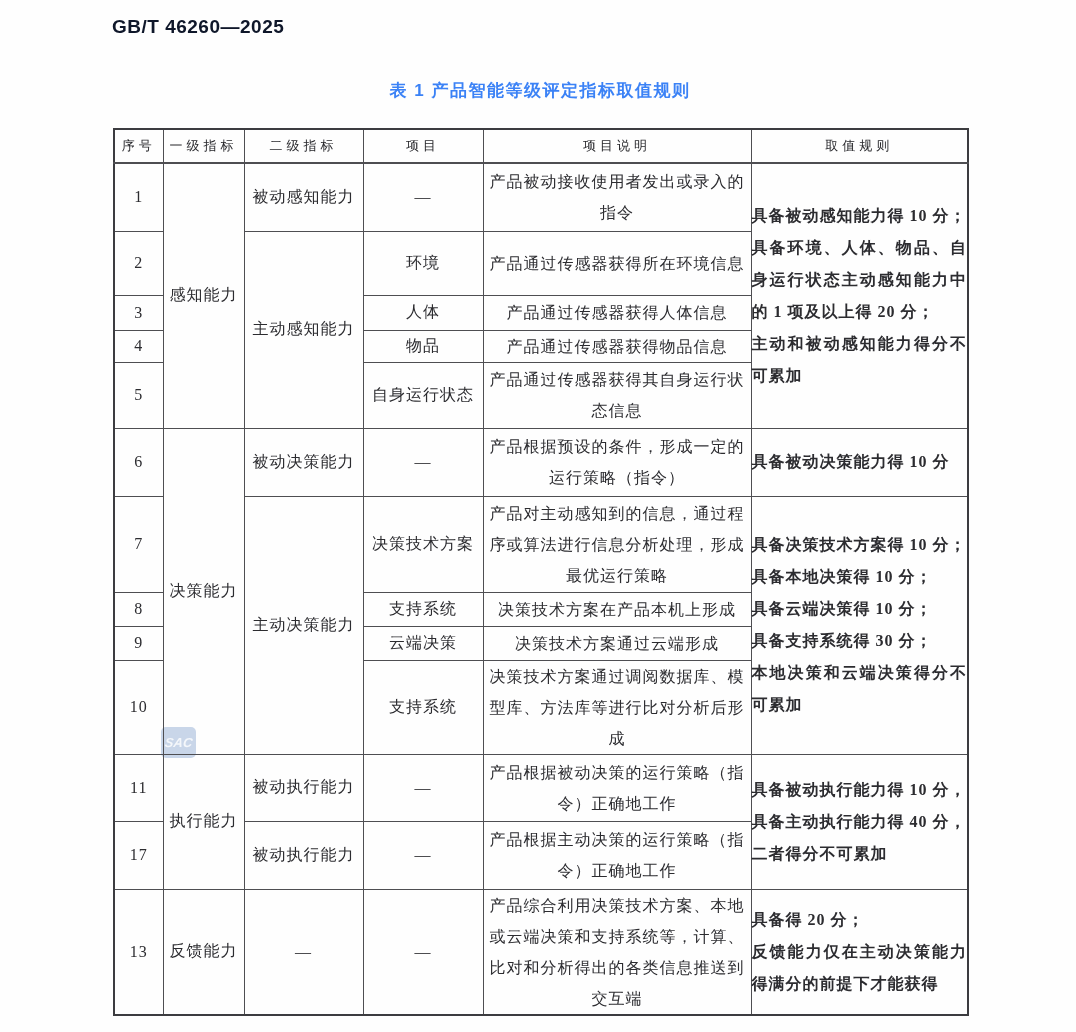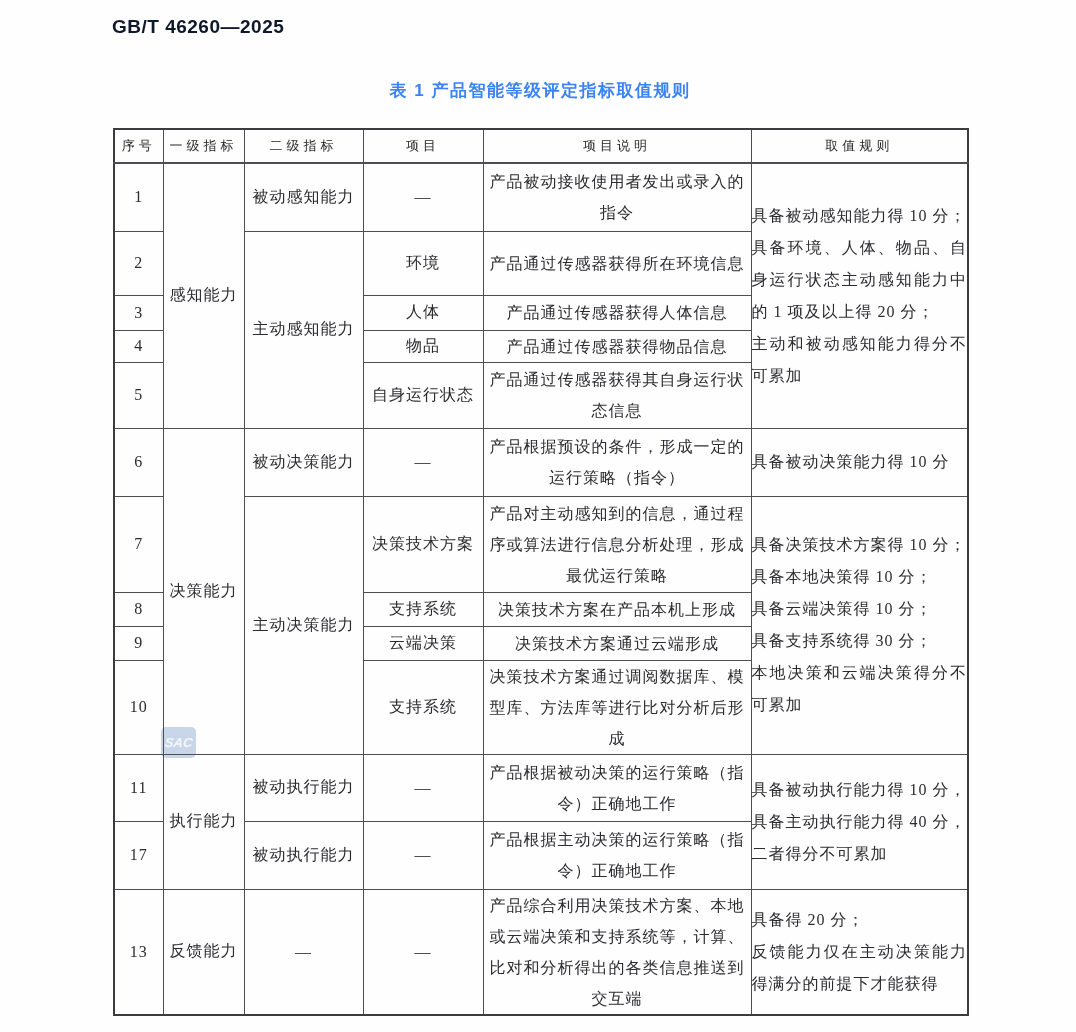--- a/index.html
+++ b/index.html
@@ -73,20 +73,21 @@
     letter-spacing: 1.8px;
     line-height: 31px;
     margin-top: 48px;
   }
   td.rule {
     text-align: left;
     padding: 3px 5px 3px 7px;
     font-size: 15.5px;
     letter-spacing: 0.6px;
     line-height: 32px;
+    font-weight: bold;
   }
   td.rule div { text-align: justify; }
 </style>
 </head>
 <body>
 
 <div class="std-number">GB/T 46260—2025</div>
 <div class="caption">表 1  产品智能等级评定指标取值规则</div>
 
 <div class="watermark">

